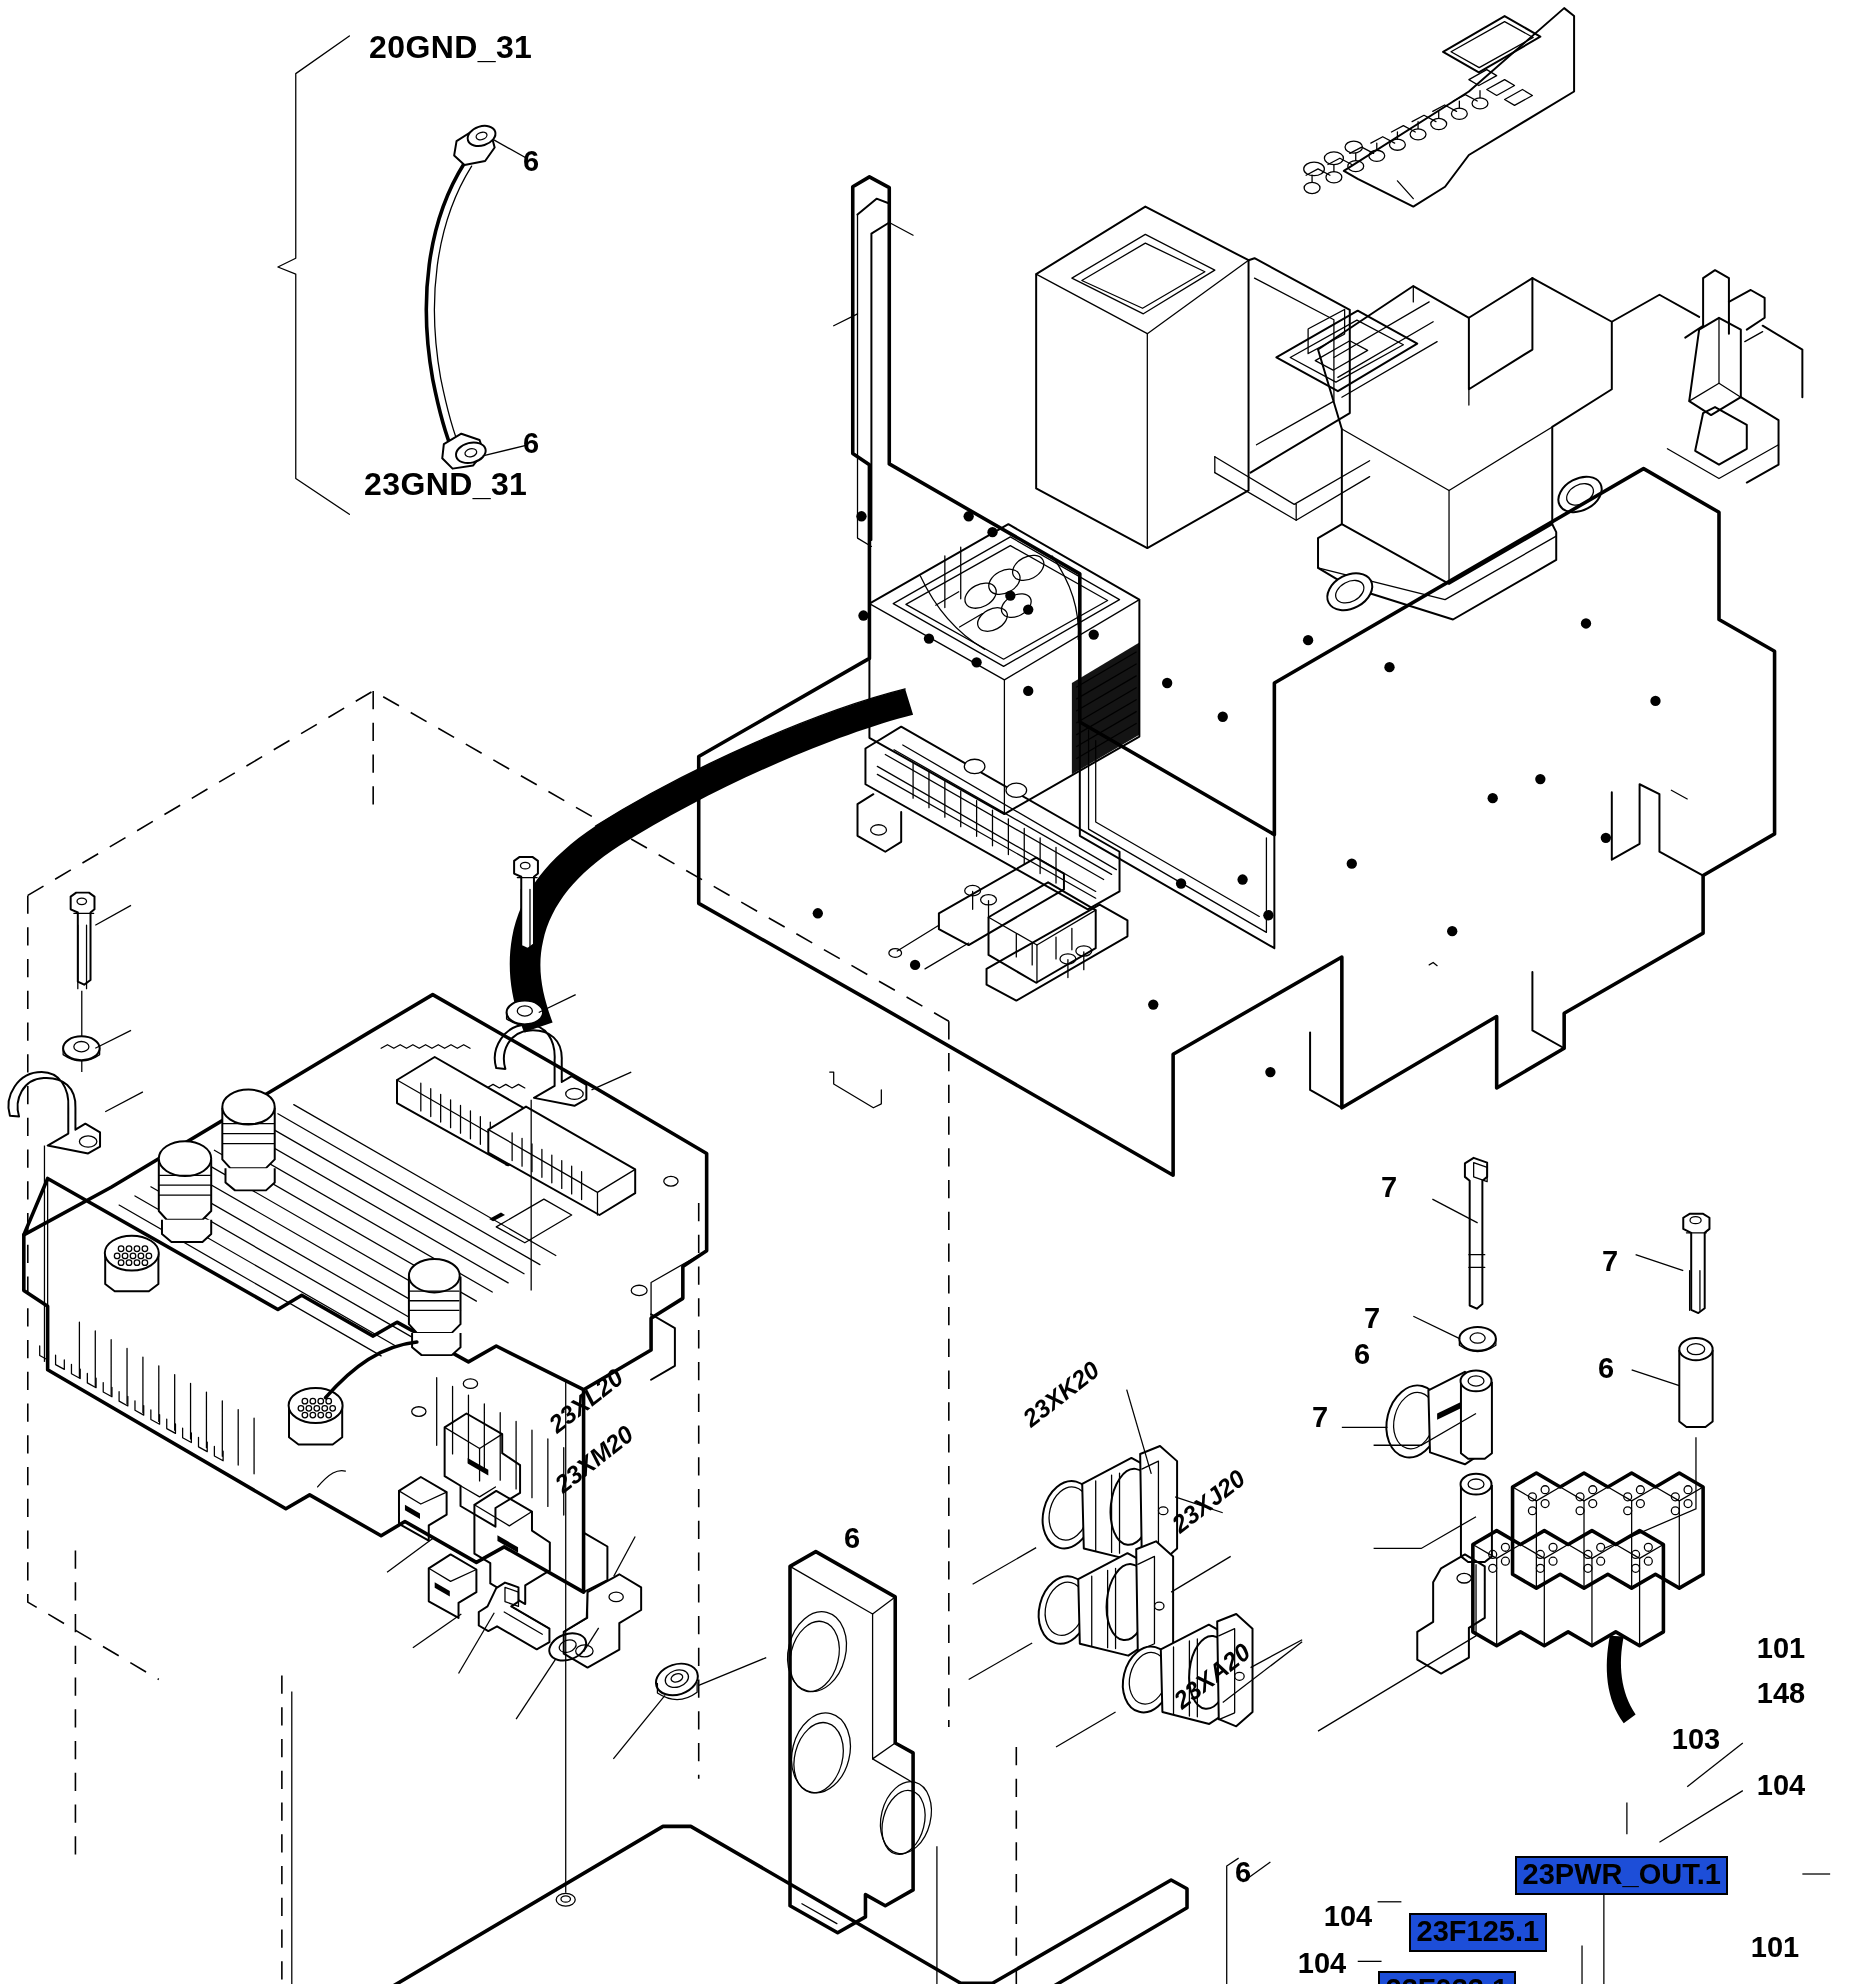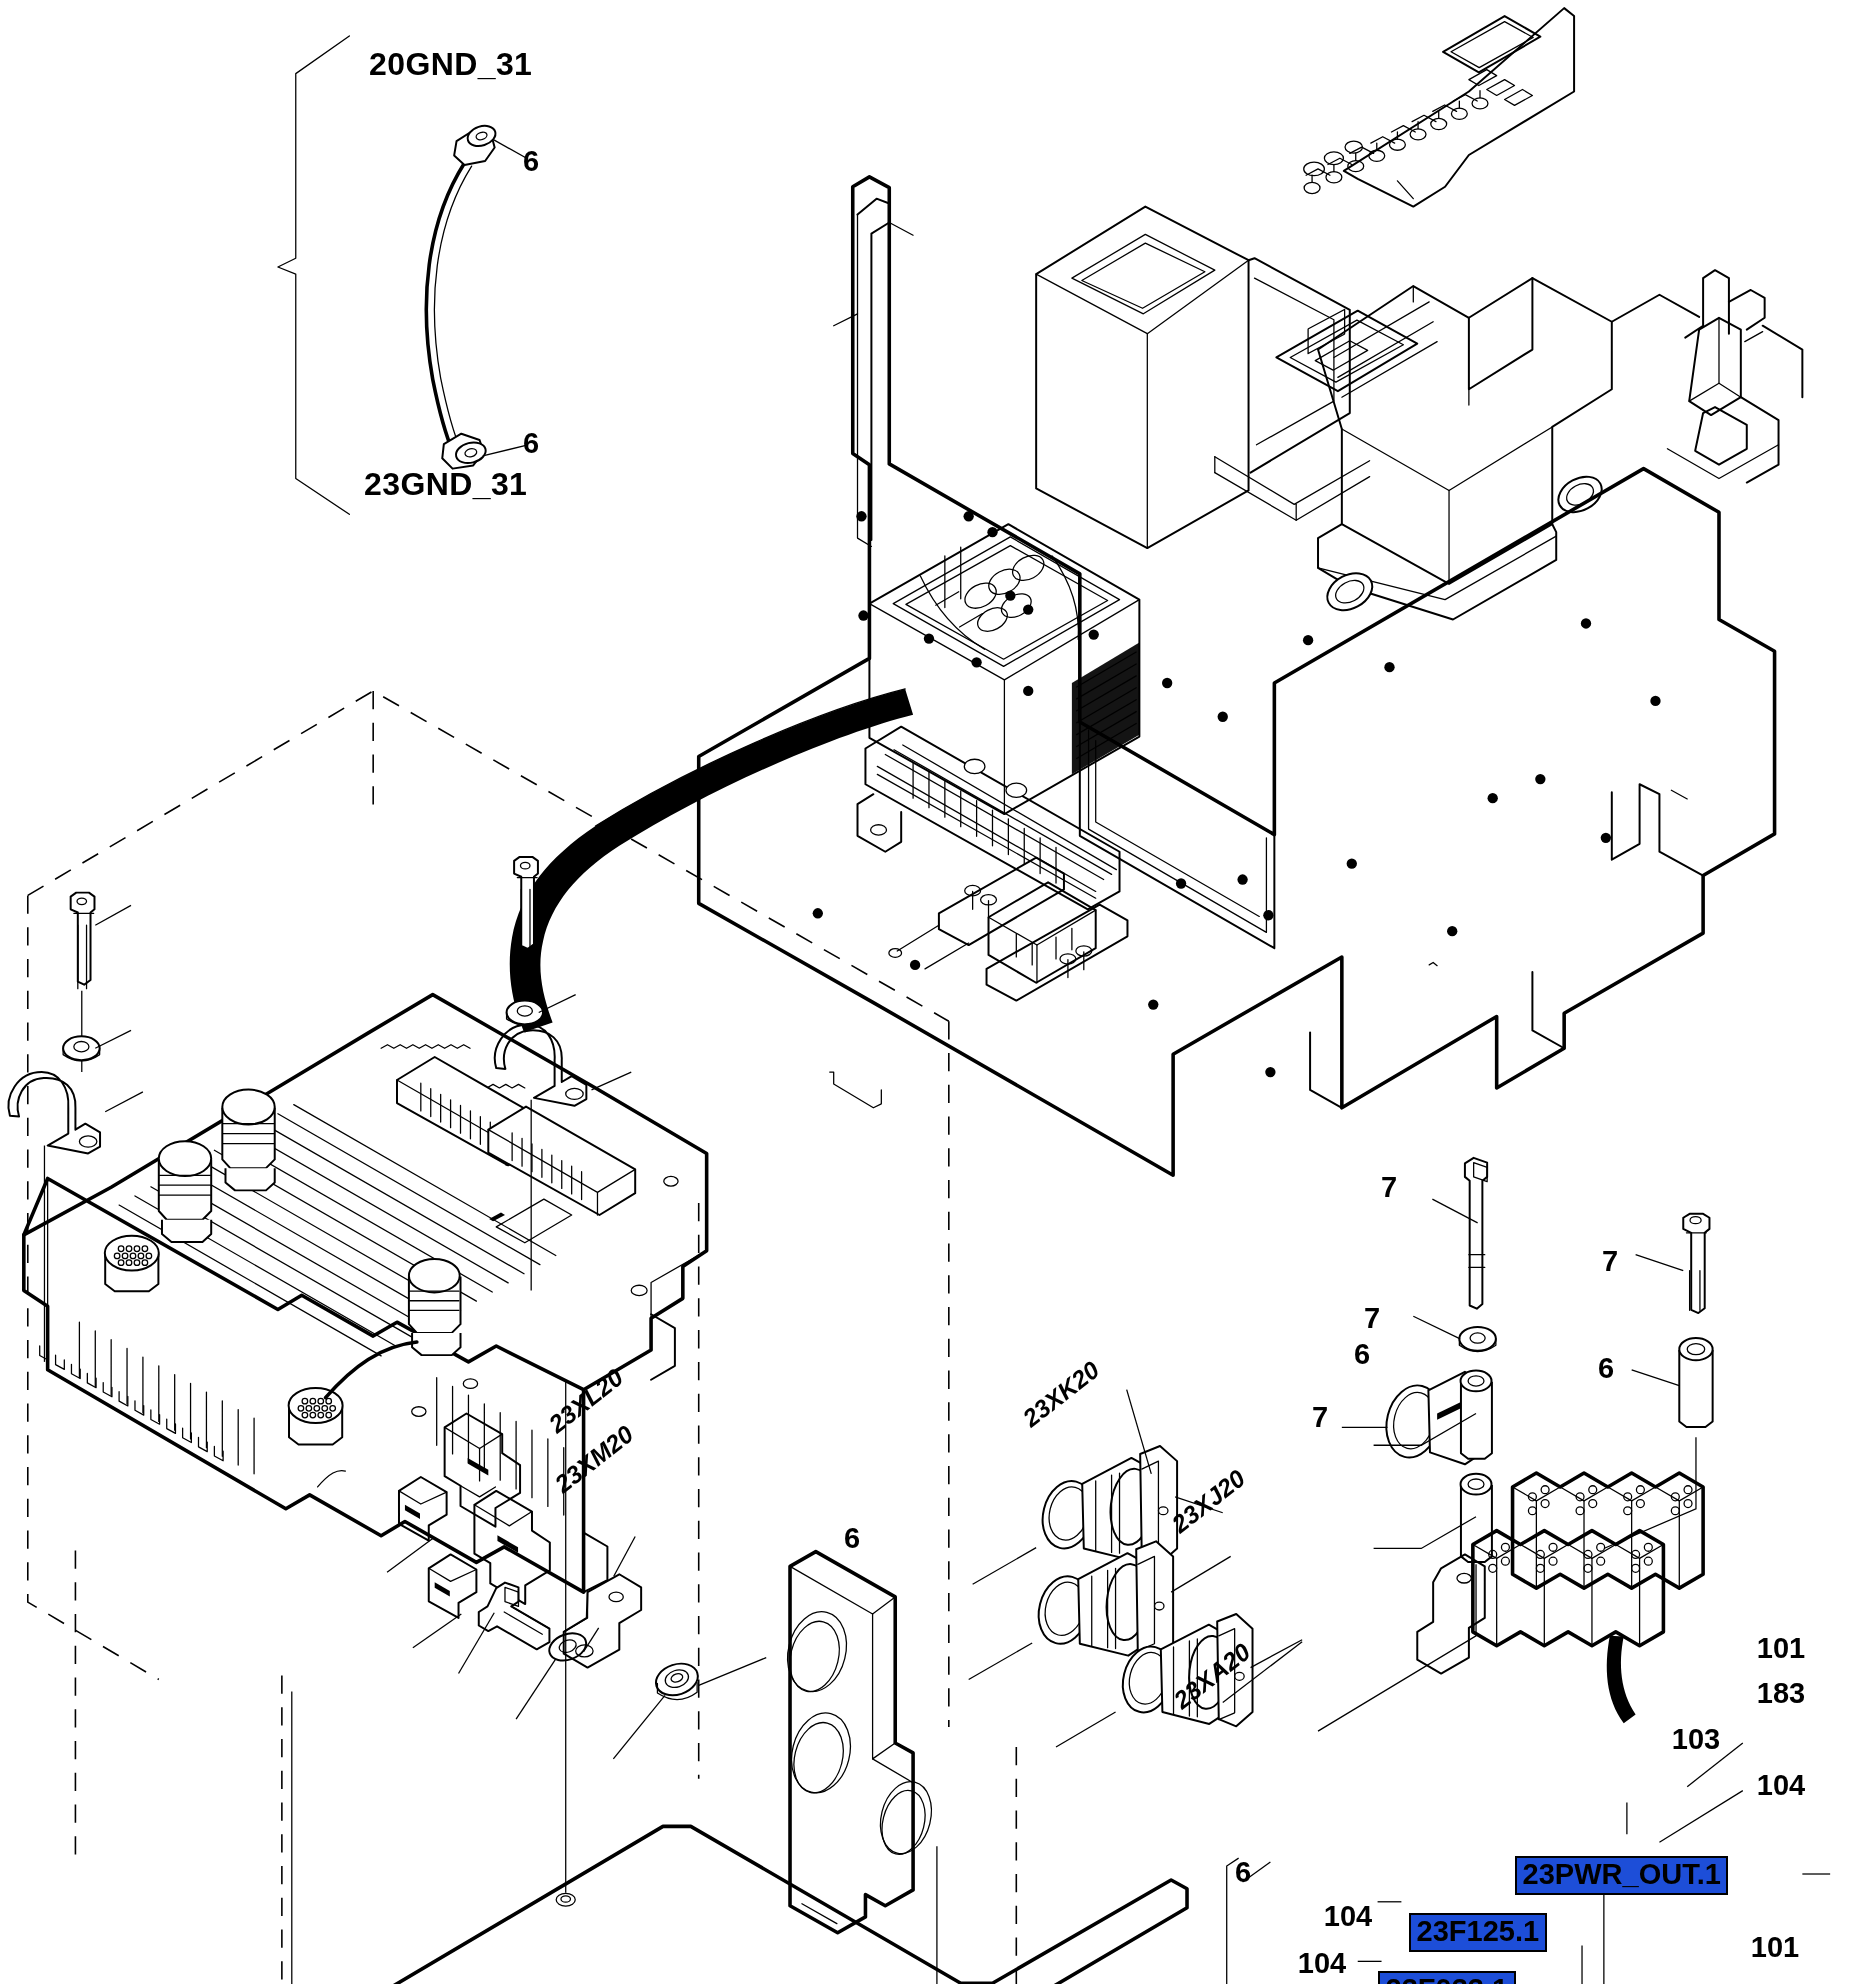--- a/index.html
+++ b/index.html
@@ -837,21 +837,21 @@
       <path class="sl" d="M4540 4720 L4610 4720"></path>
       <path class="sl" d="M3090 5000 L3090 4700 L3120 4680"></path>
       <path class="sl" d="M3090 5120 L3090 5900 L3380 5900"></path>
       <path class="sl" d="M3090 5000 L3090 5120"></path>
       <path class="sl" d="M4390 4390 L4250 4500"></path>
       <path class="sl" d="M4390 4510 L4180 4640"></path>
     </g>
 
   </svg>
 
-  <div class="lbl lbl-big" style="left:369px;top:48px;">20GND_31</div>
+  <div class="lbl lbl-big" style="left:369px;top:31px;">20GND_31</div>
   <div class="lbl lbl-big" style="left:364px;top:468px;">23GND_31</div>
   <div class="lbl lbl-num" style="left:523px;top:147px;">6</div>
   <div class="lbl lbl-num" style="left:523px;top:429px;">6</div>
 
   <div class="lbl lbl-ital" style="left:560px;top:1413px;transform:rotate(-38deg);">23XL20</div>
   <div class="lbl lbl-ital" style="left:566px;top:1473px;transform:rotate(-38deg);">23XM20</div>
   <div class="lbl lbl-ital" style="left:1034px;top:1407px;transform:rotate(-38deg);">23XK20</div>
   <div class="lbl lbl-ital" style="left:1183px;top:1513px;transform:rotate(-38deg);">23XJ20</div>
   <div class="lbl lbl-ital" style="left:1185px;top:1689px;transform:rotate(-38deg);">23XA20</div>
 
@@ -865,19 +865,19 @@
   <div class="lbl lbl-num" style="left:1602px;top:1247px;">7</div>
   <div class="lbl lbl-num" style="left:1598px;top:1354px;">6</div>
   <div class="lbl lbl-num" style="left:1354px;top:1340px;">6</div>
   <div class="lbl lbl-num" style="left:844px;top:1524px;">6</div>
   <div class="lbl lbl-num" style="left:1235px;top:1858px;">6</div>
 
   <div class="lbl lbl-num clip" style="left:1318px;top:1902px;width:60px;">104</div>
   <div class="lbl lbl-num clip" style="left:1292px;top:1949px;width:60px;">104</div>
 
   <div class="lbl lbl-num clip" style="left:1751px;top:1634px;width:60px;">101</div>
-  <div class="lbl lbl-num clip" style="left:1751px;top:1679px;width:60px;">183</div>
+  <div class="lbl lbl-num clip" style="left:1751px;top:1679px;width:60px;">148</div>
   <div class="lbl lbl-num clip" style="left:1666px;top:1725px;width:60px;">103</div>
   <div class="lbl lbl-num clip" style="left:1751px;top:1771px;width:60px;">104</div>
   <div class="lbl lbl-num clip" style="left:1745px;top:1933px;width:60px;">101</div>
 
 </div>
 
 
 </body></html>

